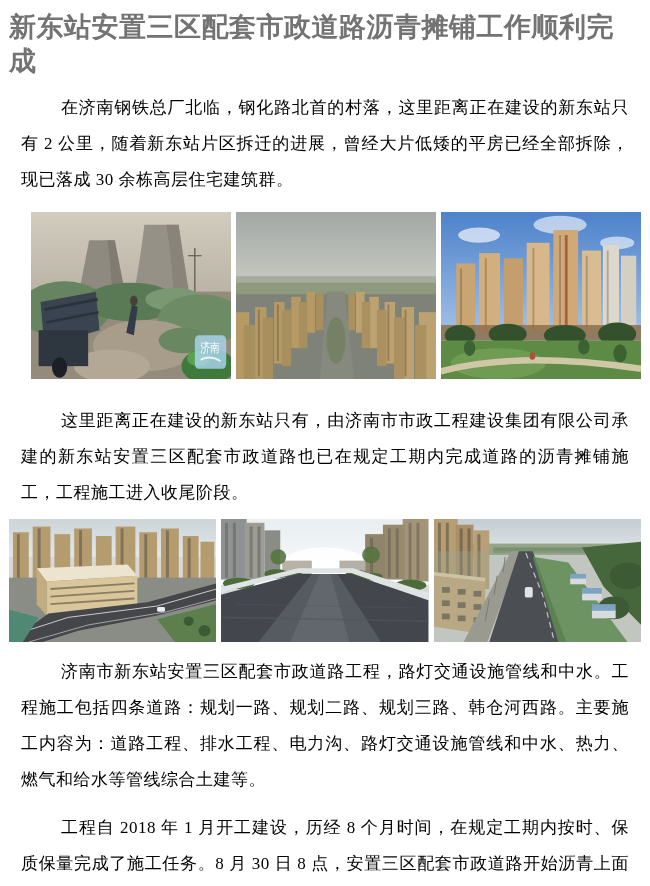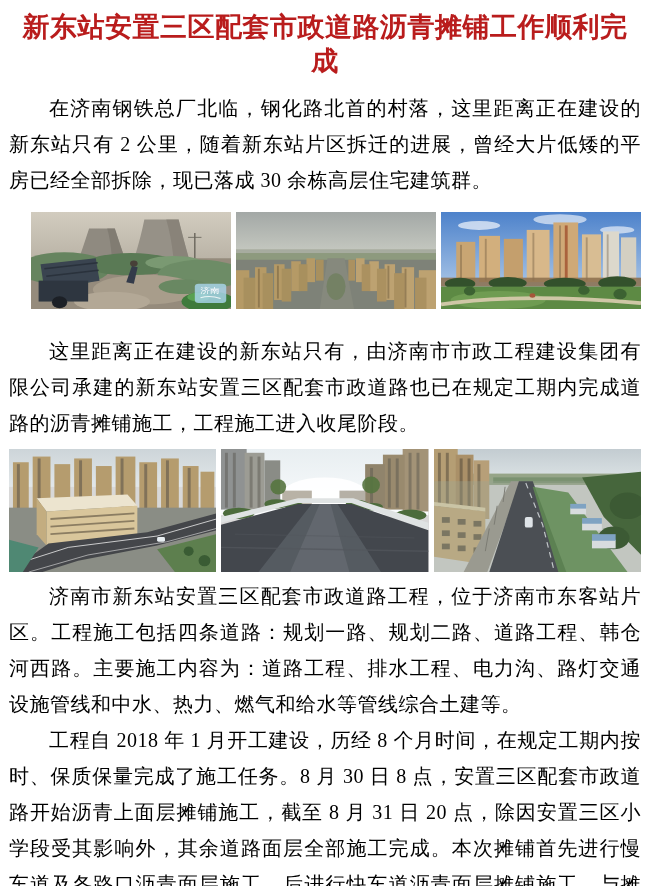--- a/index.html
+++ b/index.html
@@ -4,31 +4,31 @@
 <style>
   html,body{margin:0;padding:0;}
   body{
     width:650px;height:886px;overflow:hidden;background:#ffffff;
     font-family:"Liberation Serif",serif;color:#000;
   }
   .page{padding:10px 9px 0 9px;}
   h1.title{
     font-family:"Liberation Sans",sans-serif;
     font-weight:700;font-size:27px;line-height:34px;
-    text-align:center;color:#b91c1c;margin:0 0 12px 0;letter-spacing:.5px;
+    color:#737373;margin:0 0 12px 0;letter-spacing:.5px;
   }
   p.body{
-    font-size:20px;line-height:36px;margin:0;
+    font-size:17px;line-height:36px;margin:12px;
     text-align:justify;text-justify:inter-character;
     text-indent:40px;letter-spacing:.5px;
   }
   #p1{margin-bottom:14px;}
   #p2{margin-bottom:8px;}
   .photo-row{display:flex;gap:5px;}
-  .row1{height:97px;margin-bottom:24px;padding-left:22px;}
+  .row1{height:167px;margin-bottom:24px;padding-left:22px;}
   .row2{height:123px;margin-bottom:6px;}
   .photo-row figure{margin:0;flex:1 1 0;position:relative;overflow:hidden;background:#d8d8d8;}
   svg.photo{width:100%;height:100%;display:block;}
 </style>
 </head>
 <body>
 
 <div class="page">
 
   <h1 class="title"><span>新东站安置三区配套市政道路沥青摊铺工作顺利完成</span></h1>
@@ -330,16 +330,16 @@
           <rect x="160" y="96" width="24" height="9" fill="#d8dcde"></rect>
             <rect x="160" y="90" width="24" height="7" fill="#7fa3c2"></rect>
         </g>
         <line x1="72" y1="40" x2="70" y2="56" stroke="#7a7a72" stroke-width="1"></line>
         <line x1="64" y1="60" x2="61" y2="80" stroke="#7a7a72" stroke-width="1"></line>
         <line x1="56" y1="84" x2="52" y2="108" stroke="#7a7a72" stroke-width="1"></line>
       </svg>
     </figure>
   </div>
 
-  <p class="body" id="p3">济南市新东站安置三区配套市政道路工程，位于济南市东客站片区。工程施工包括四条道路：规划一路、规划二路、道路工程、韩仓河西路。主要施工内容为：道路工程、排水工程、电力沟、路灯交通设施管线和中水、热力、燃气和给水等管线综合土建等。</p>
+  <p class="body" id="p3">济南市新东站安置三区配套市政道路工程，路灯交通设施管线和中水。工程施工包括四条道路：规划一路、规划二路、规划三路、韩仓河西路。主要施工内容为：道路工程、排水工程、电力沟、路灯交通设施管线和中水、热力、燃气和给水等管线综合土建等。</p>
   <p class="body" id="p4">工程自 2018 年 1 月开工建设，历经 8 个月时间，在规定工期内按时、保质保量完成了施工任务。8 月 30 日 8 点，安置三区配套市政道路开始沥青上面层摊铺施工，截至 8 月 31 日 20 点，除因安置三区小学段受其影响外，其余道路面层全部施工完成。本次摊铺首先进行慢车道及各路口沥青面层施工，后进行快车道沥青面层摊铺施工，与摊铺队伍密切配合，确保摊铺顺利</p>
 
 </div>
 
 </body></html>

